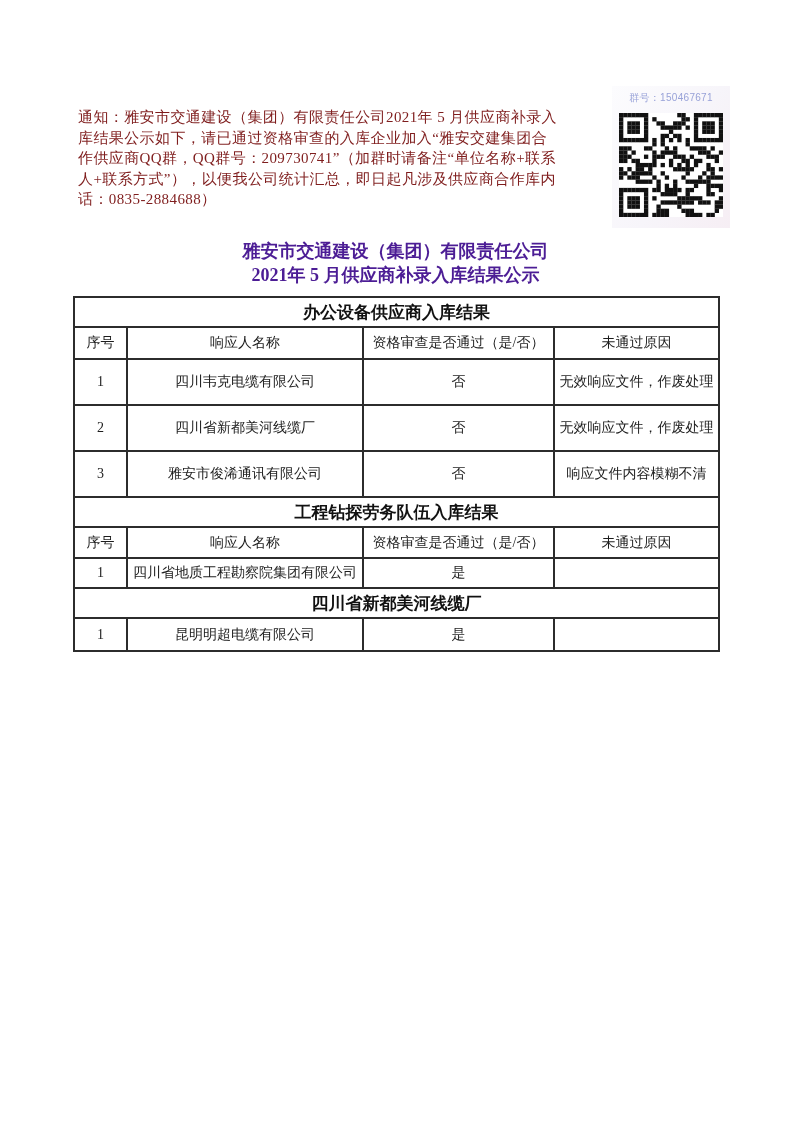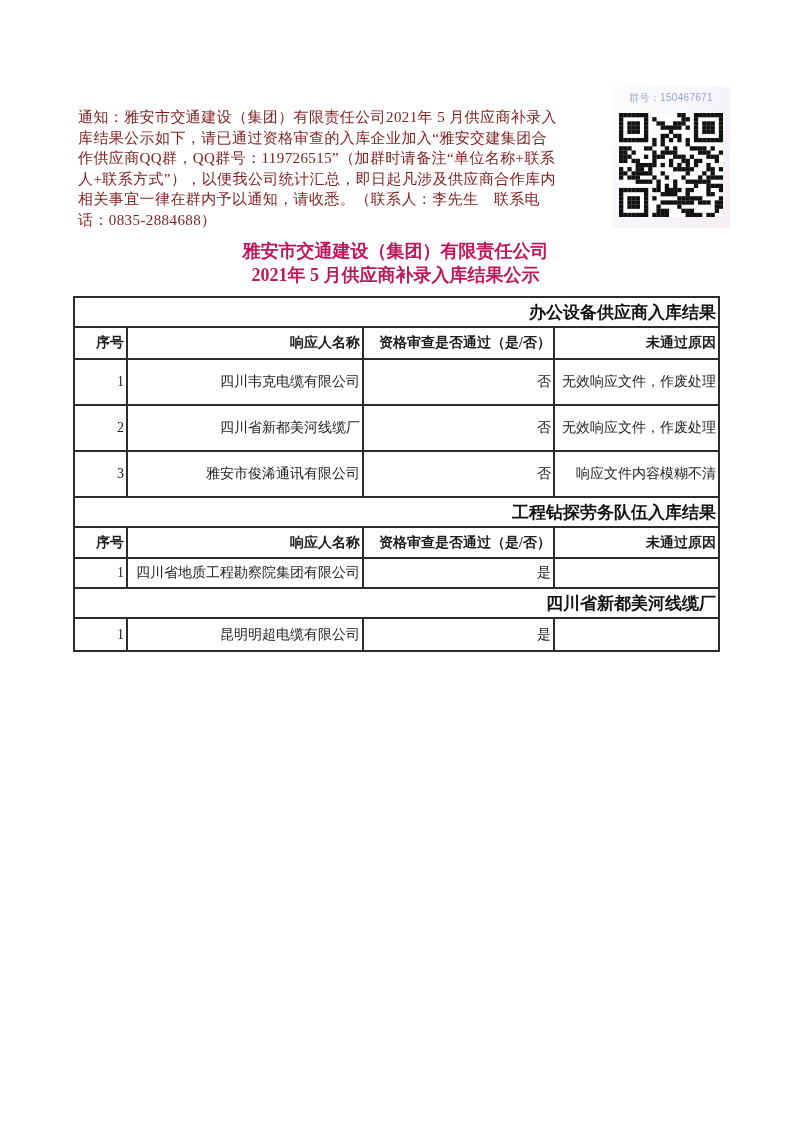--- a/index.html
+++ b/index.html
@@ -42,63 +42,62 @@
     background: #ffffff;
   }
 
   
   .doc-title {
     position: absolute;
     left: 73px; top: 240px; width: 645px;
     text-align: center;
     font-weight: bold;
     font-size: 18px; line-height: 23.5px;
-    color: #be185d;
+    color: #4c1d95;
   }
 
   
   table.results {
     position: absolute;
     left: 73px; top: 296px;
     border-collapse: collapse;
     table-layout: fixed;
     width: 645px;
   }
   table.results td {
     border: 2px solid #2c2c2c;
-    text-align: right;
+    text-align: center;
     vertical-align: middle;
     font-size: 14px;
     color: #1d1d1d;
     padding: 0 2px;
     overflow: hidden;
   }
   tr.section-row td {
     font-size: 17px;
     font-weight: bold;
     height: 30px;
     color: #111111;
   }
-  tr.head-row td { font-weight: bold; height: 32px; margin-left: 40px; }
+  tr.head-row td { font-weight: normal; height: 32px; margin-left: 40px; }
   tr.h46 td { height: 46px; }
   tr.h31 td { height: 31px; }
   tr.h30 td { height: 30px; }
   tr.h33 td { height: 33px; }
 </style>
 </head>
 <body>
 
 <div class="page">
 
   <div class="notice">
     <div class="notice-line">通知：雅安市交通建设（集团）有限责任公司2021年 5 月供应商补录入</div>
     <div class="notice-line">库结果公示如下，请已通过资格审查的入库企业加入“雅安交建集团合</div>
-    <div class="notice-line">作供应商QQ群，QQ群号：119726515”（加群时请备注“单位名称+联系</div>
+    <div class="notice-line">作供应商QQ群，QQ群号：209730741”（加群时请备注“单位名称+联系</div>
     <div class="notice-line">人+联系方式”），以便我公司统计汇总，即日起凡涉及供应商合作库内</div>
-    <div class="notice-line">相关事宜一律在群内予以通知，请收悉。（联系人：李先生　联系电</div>
     <div class="notice-line">话：0835-2884688）</div>
   </div>
 
   <div class="qq-card">
     <div class="qq-card-label">群号：150467671</div>
     <div class="qq-qr" id="qr"><svg width="104" height="104" viewBox="0 0 104 104">
           <rect x="0.00" y="0.00" width="4.31" height="4.31" fill="#111111"></rect>
           <rect x="4.16" y="0.00" width="4.31" height="4.31" fill="#111111"></rect>
           <rect x="8.32" y="0.00" width="4.31" height="4.31" fill="#111111"></rect>
           <rect x="12.48" y="0.00" width="4.31" height="4.31" fill="#111111"></rect>

